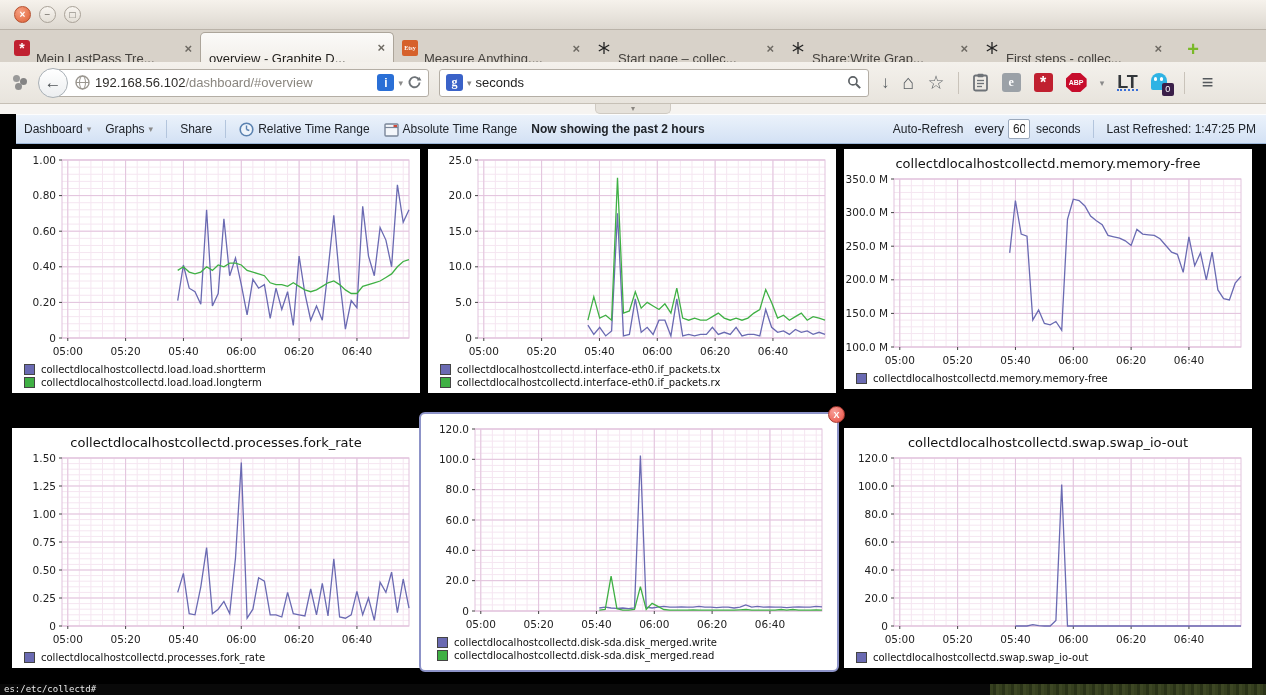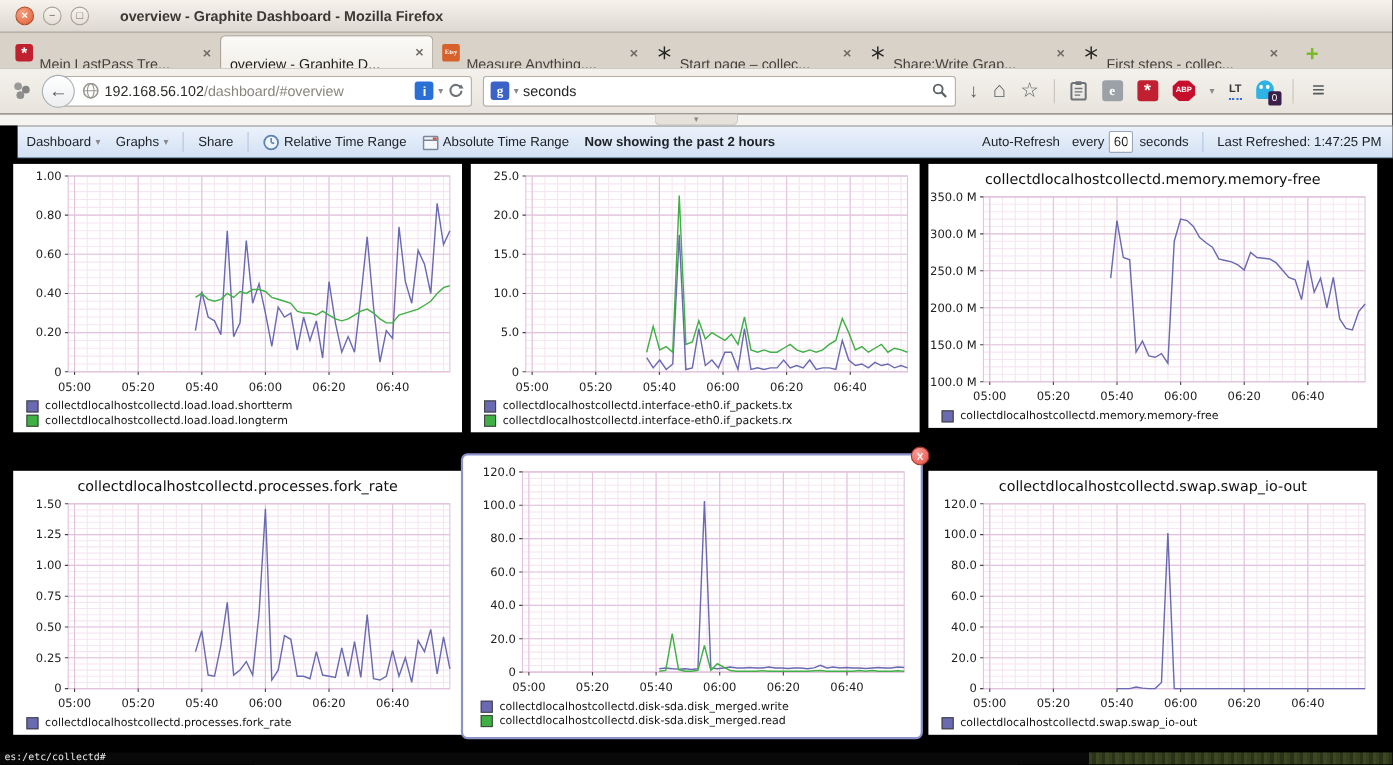--- a/index.html
+++ b/index.html
@@ -62,21 +62,21 @@
   .navicons { display:flex; align-items:center; margin-left:12px; gap:13px; }
   .glyphbtn { font-size:17px; color:#5c6165; font-weight:bold; }
   .vsep { width:1px; height:22px; background:#c9c3ba; }
   .addon-sq { width:19px; height:19px; border-radius:3px; display:flex; align-items:center;
     justify-content:center; color:#fff; font-weight:bold; }
   .lastpass-sq { background:#c02030; font-size:16px; line-height:24px; }
   .evernote-sq { background:#9ba1a7; font-size:12px; font-family:"Liberation Serif",serif; }
   .abp-oct { width:21px; height:19px; background:#c70d2c;
     clip-path:polygon(30% 0,70% 0,100% 30%,100% 70%,70% 100%,30% 100%,0 70%,0 30%);
     color:#fff; font-size:7px; font-weight:bold; display:flex; align-items:center; justify-content:center; }
-  .lt-ic { font-weight:bold; font-size:10px; color:#33373b; border-bottom:2px dotted #3a6fd8; line-height:14px; }
+  .lt-ic { font-weight:bold; font-size:18px; color:#33373b; border-bottom:2px dotted #3a6fd8; line-height:14px; }
   .ghost-wrap { position:relative; width:20px; height:20px; }
   .ghost { position:absolute; left:0; top:0; width:16px; height:17px; background:#2eb3e4;
     border-radius:8px 8px 2px 2px; }
   .ghost:before { content:""; position:absolute; left:3px; top:4px; width:3px; height:4px;
     background:#fff; border-radius:2px; box-shadow:6px 0 0 #fff; }
   .ghost-badge { position:absolute; right:-3px; bottom:-3px; width:12px; height:13px;
     background:#3a1f49; border-radius:2px; color:#fff; font-size:9px; display:flex;
     align-items:center; justify-content:center; }
   .menu-btn { font-size:20px; color:#55595d; letter-spacing:0; margin-left:4px; }
 
@@ -130,21 +130,20 @@
 <body>
 
 <div class="screen">
 
   <div class="titlebar">
     <div class="winbtns">
       <span class="winbtn close">×</span>
       <span class="winbtn plain">−</span>
       <span class="winbtn plain">□</span>
     </div>
-    <span class="title-text">overview - Graphite Dashboard - Mozilla Firefox</span>
   </div>
 
   <div class="tabbar">
     <div class="tab">
       <span class="fav fav-lastpass">*</span>
       <span class="tlabel">Mein LastPass Tre...</span>
       <span class="tclose">×</span>
     </div>
     <div class="tab active">
       <span class="tlabel">overview - Graphite D...</span>

